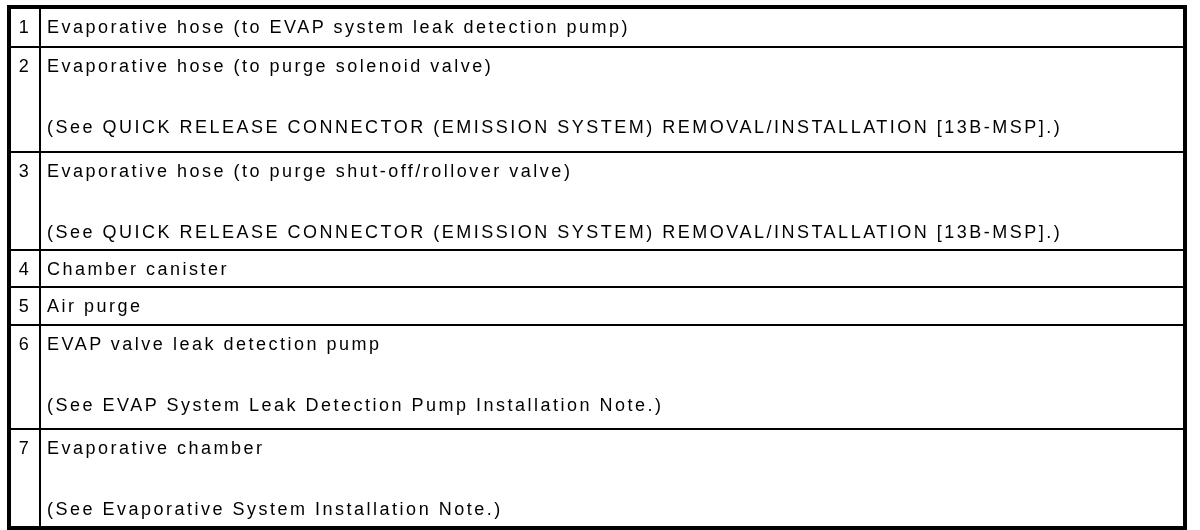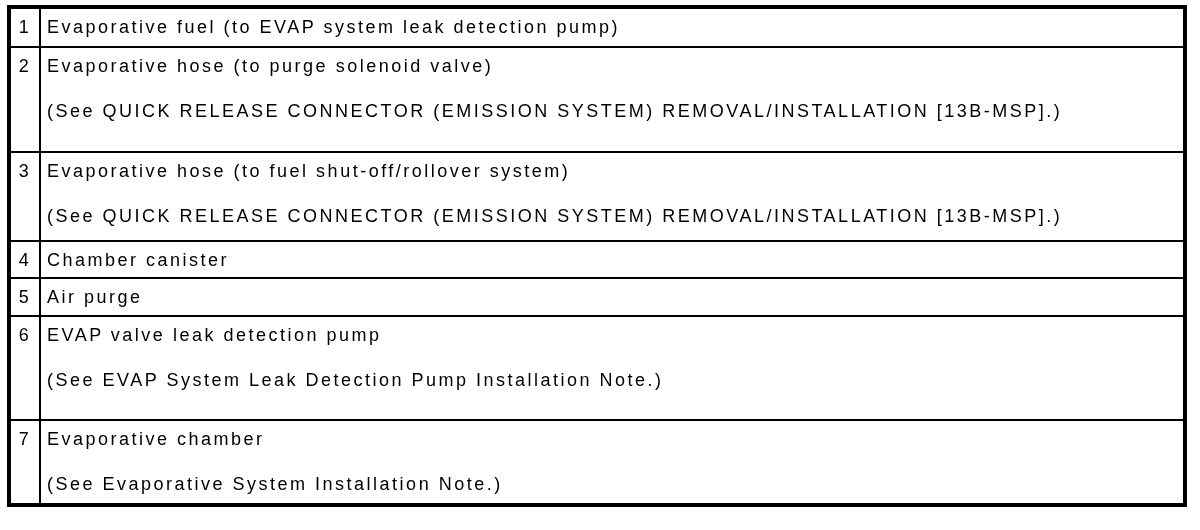--- a/index.html
+++ b/index.html
@@ -46,54 +46,54 @@
   td.desc {
     padding-left: 6px;
     padding-right: 4px;
   }
   td.desc .main,
   td.desc .note {
     white-space: nowrap;
     overflow: hidden;
   }
   td.desc .note {
-    margin-top: 23px;
+    margin-top: 39px;
   }
   
   tbody tr:nth-child(1) { height: 40px;  }
   tbody tr:nth-child(2) { height: 105px; }
   tbody tr:nth-child(3) { height: 89px;  }
   tbody tr:nth-child(4) { height: 37px;  }
   tbody tr:nth-child(5) { height: 38px;  }
   tbody tr:nth-child(6) { height: 104px; }
   tbody tr:nth-child(7) { height: 85px;  }
 </style>
 </head>
 <body>
 
 <div class="page">
   <table class="parts-table">
     <tbody>
         <tr>
           <td class="num">1</td>
           <td class="desc">
-            <div class="main">Evaporative fuel (to EVAP system leak detection pump)</div>
+            <div class="main">Evaporative hose (to EVAP system leak detection pump)</div>
           </td>
         </tr>
         <tr>
           <td class="num">2</td>
           <td class="desc">
             <div class="main">Evaporative hose (to purge solenoid valve)</div>
             <div class="note">(See QUICK RELEASE CONNECTOR (EMISSION SYSTEM) REMOVAL/INSTALLATION [13B-MSP].)</div>
           </td>
         </tr>
         <tr>
           <td class="num">3</td>
           <td class="desc">
-            <div class="main">Evaporative hose (to fuel shut-off/rollover system)</div>
+            <div class="main">Evaporative hose (to purge shut-off/rollover valve)</div>
             <div class="note">(See QUICK RELEASE CONNECTOR (EMISSION SYSTEM) REMOVAL/INSTALLATION [13B-MSP].)</div>
           </td>
         </tr>
         <tr>
           <td class="num">4</td>
           <td class="desc">
             <div class="main">Chamber canister</div>
           </td>
         </tr>
         <tr>

